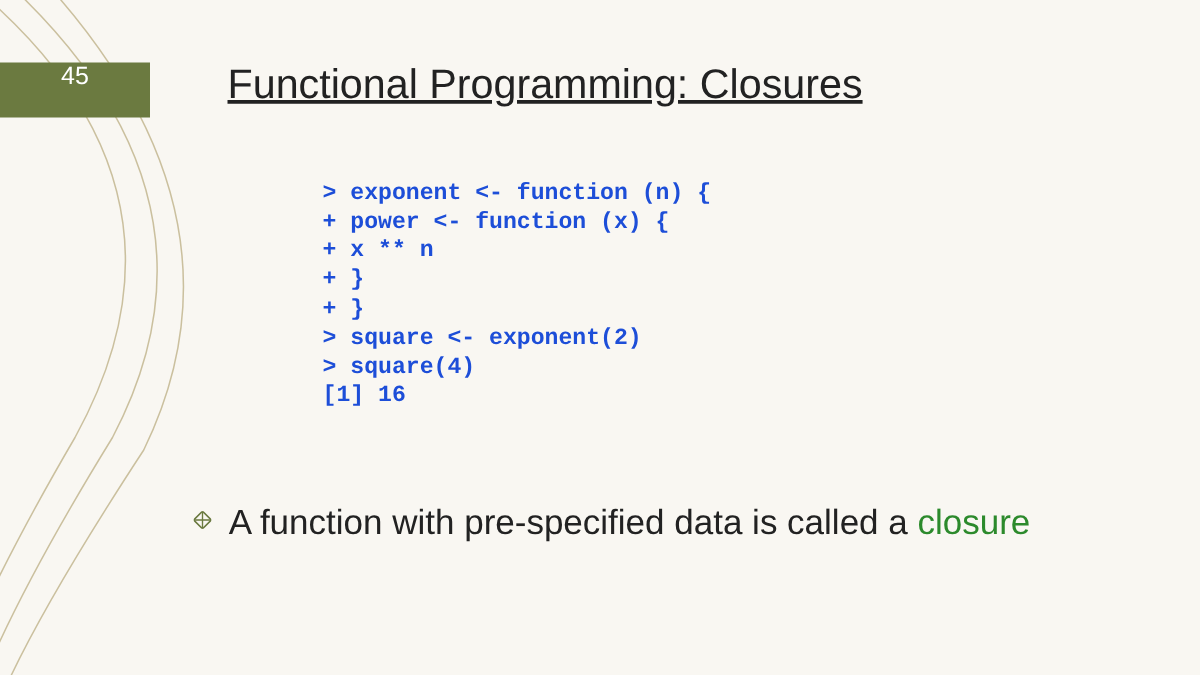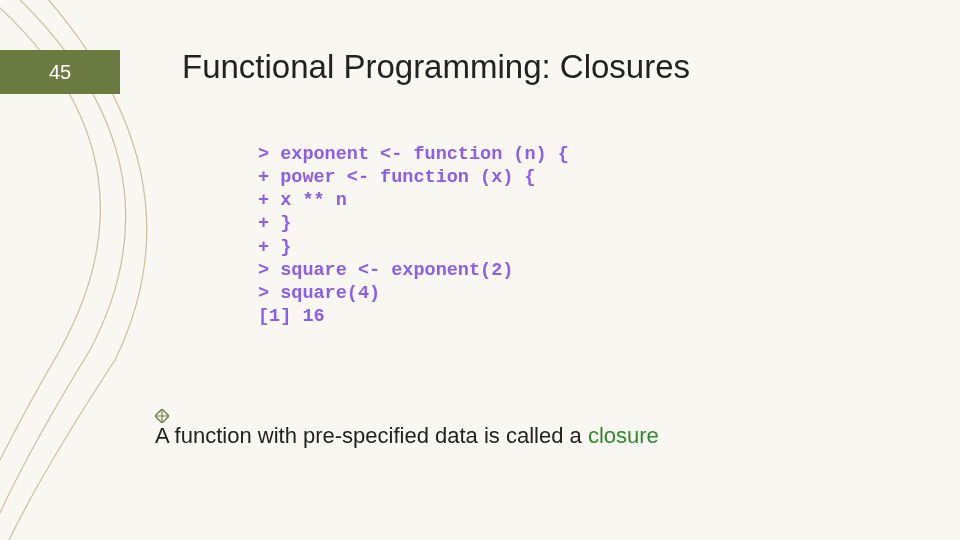--- a/index.html
+++ b/index.html
@@ -15,54 +15,53 @@
   .page-number-badge {
     position: absolute;
     top: 50px;
     left: 0;
     width: 120px;
     height: 44px;
     background: #6b7a40;
     color: #fff;
     font-size: 20px;
     display: flex;
-    align-items: center;
     justify-content: center;
   }
   .title {
     position: absolute;
     top: 48px;
     left: 182px;
     font-size: 33px;
     color: #222;
+    text-decoration: underline;
   }
   .code-block {
     position: absolute;
     top: 143px;
     left: 258px;
     font-family: "Courier New", Courier, monospace;
     font-size: 18.5px;
     font-weight: bold;
-    color: #8b5cf6;
+    color: #1d4ed8;
     line-height: 1.25;
     white-space: pre;
   }
   .bullets {
     position: absolute;
     top: 402px;
     left: 155px;
     right: 60px;
   }
   .bullet-row {
     display: flex;
     align-items: flex-start;
-    font-size: 22px;
+    font-size: 28px;
     color: #222;
     margin-bottom: 10px;
-    flex-direction: column;
   }
   .bullet-icon {
     width: 14px;
     height: 14px;
     margin-top: 7px;
     margin-right: 14px;
     color: #6b7a40;
     position: relative;
     flex-shrink: 0;
   }

